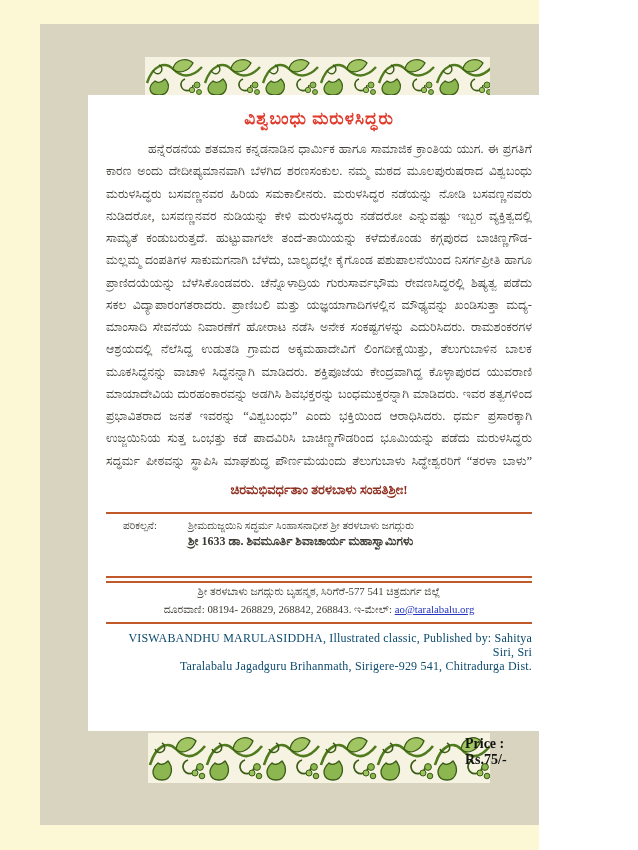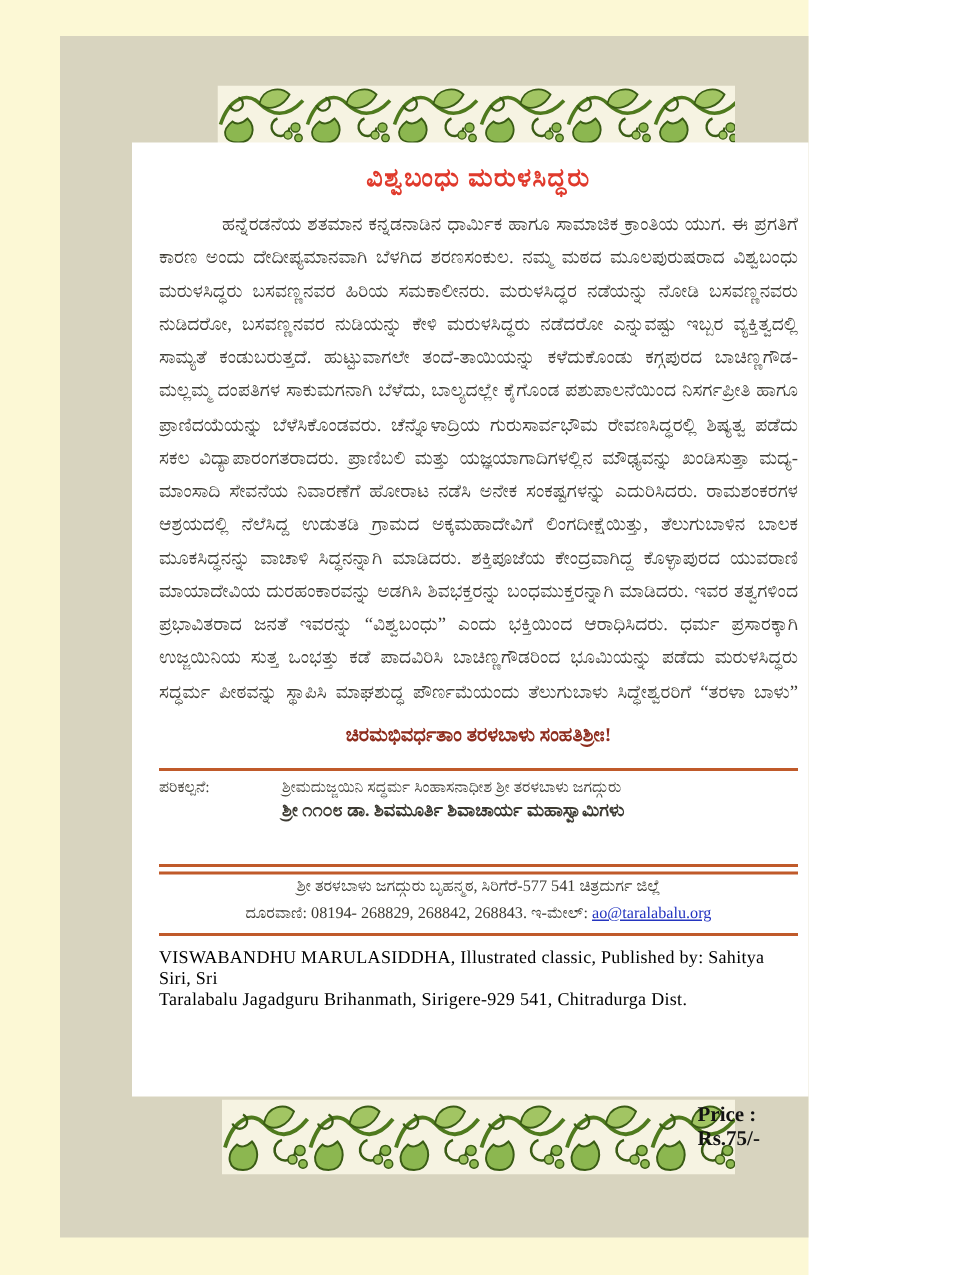--- a/index.html
+++ b/index.html
@@ -17,35 +17,35 @@
              text-align:justify;text-indent:42px;color:#403e36;}
   .motto{margin-top:6px;height:20px;overflow:hidden;text-align:center;font-weight:bold;
          font-size:13px;color:#8e2d1e;}
   .rule{height:2px;background:#c05a2a;border:none;margin:0;}
   .rule.r1{margin-top:10px;}
   .rule.r2{margin-top:4px;}
   .rule.r3{margin-top:3px;}
   .rule.r4{margin-top:3px;}
   .credits{margin-top:6px;height:52px;overflow:hidden;font-size:10.5px;color:#3c3a32;}
   .credit-row{display:flex;align-items:flex-start;}
-  .credit-label{width:68px;flex:none;}
+  .credit-label{width:68px;flex:none;text-align:center;}
   .credit-body{flex:1;padding-left:14px;}
   .credit-body .c2{font-weight:bold;font-size:12px;display:inline-block;margin-top:2px;}
   .credit-row.design{margin-top:5px;}
   .credit-row.design .bold{font-weight:bold;font-size:11.5px;margin:0 4px 0 6px;}
   .editions{margin:6px 0 0 8px;height:44px;overflow:hidden;border-collapse:collapse;
             font-size:12px;color:#2b2b2b;}
   .editions td{padding:0 0 1px 0;line-height:1.18;}
   .ed-l{width:66px;text-align:right;}
   .ed-d{width:78px;padding-left:14px !important;}
   .ed-c{width:100px;text-align:right;}
   .contact{margin-top:0;height:36px;overflow:hidden;text-align:center;font-size:10.8px;
            color:#3c3a32;line-height:1.65;}
   .email-link{color:#2435c0;text-decoration:underline;cursor:pointer;}
-  .english{margin-top:7px;text-align:left;font-size:12px;color:#000000;line-height:1.18;
+  .english{margin-top:7px;text-align:right;font-size:12px;color:#0c4a6e;line-height:1.18;
            letter-spacing:0.2px;}
   .price{position:absolute;left:465px;top:736px;font-weight:bold;font-size:14px;color:#131313;
          font-family:"Liberation Serif","DejaVu Serif",serif;}
 </style>
 </head>
 <body>
 
 <div class="page">
   <div class="panel"></div>
 
@@ -78,21 +78,21 @@
 
     <div class="motto">ಚಿರಮಭಿವರ್ಧತಾಂ ತರಳಬಾಳು ಸಂಹತಿಶ್ರೀಃ!</div>
 
     <div class="rule r1"></div>
 
     <div class="credits">
       <div class="credit-row">
         <span class="credit-label">ಪರಿಕಲ್ಪನೆ:</span>
         <span class="credit-body">
           <span class="c1">ಶ್ರೀಮದುಜ್ಜಯಿನಿ ಸದ್ಧರ್ಮ ಸಿಂಹಾಸನಾಧೀಶ ಶ್ರೀ ತರಳಬಾಳು ಜಗದ್ಗುರು</span><br>
-          <span class="c2">ಶ್ರೀ ೧೧೦೮ ಡಾ. ಶಿವಮೂರ್ತಿ ಶಿವಾಚಾರ್ಯ ಮಹಾಸ್ವಾಮಿಗಳು</span>
+          <span class="c2">ಶ್ರೀ 1633 ಡಾ. ಶಿವಮೂರ್ತಿ ಶಿವಾಚಾರ್ಯ ಮಹಾಸ್ವಾಮಿಗಳು</span>
         </span>
       </div>
     </div>
 
     <div class="rule r2"></div>
 
 
     <div class="rule r3"></div>
 
     <div class="contact">

